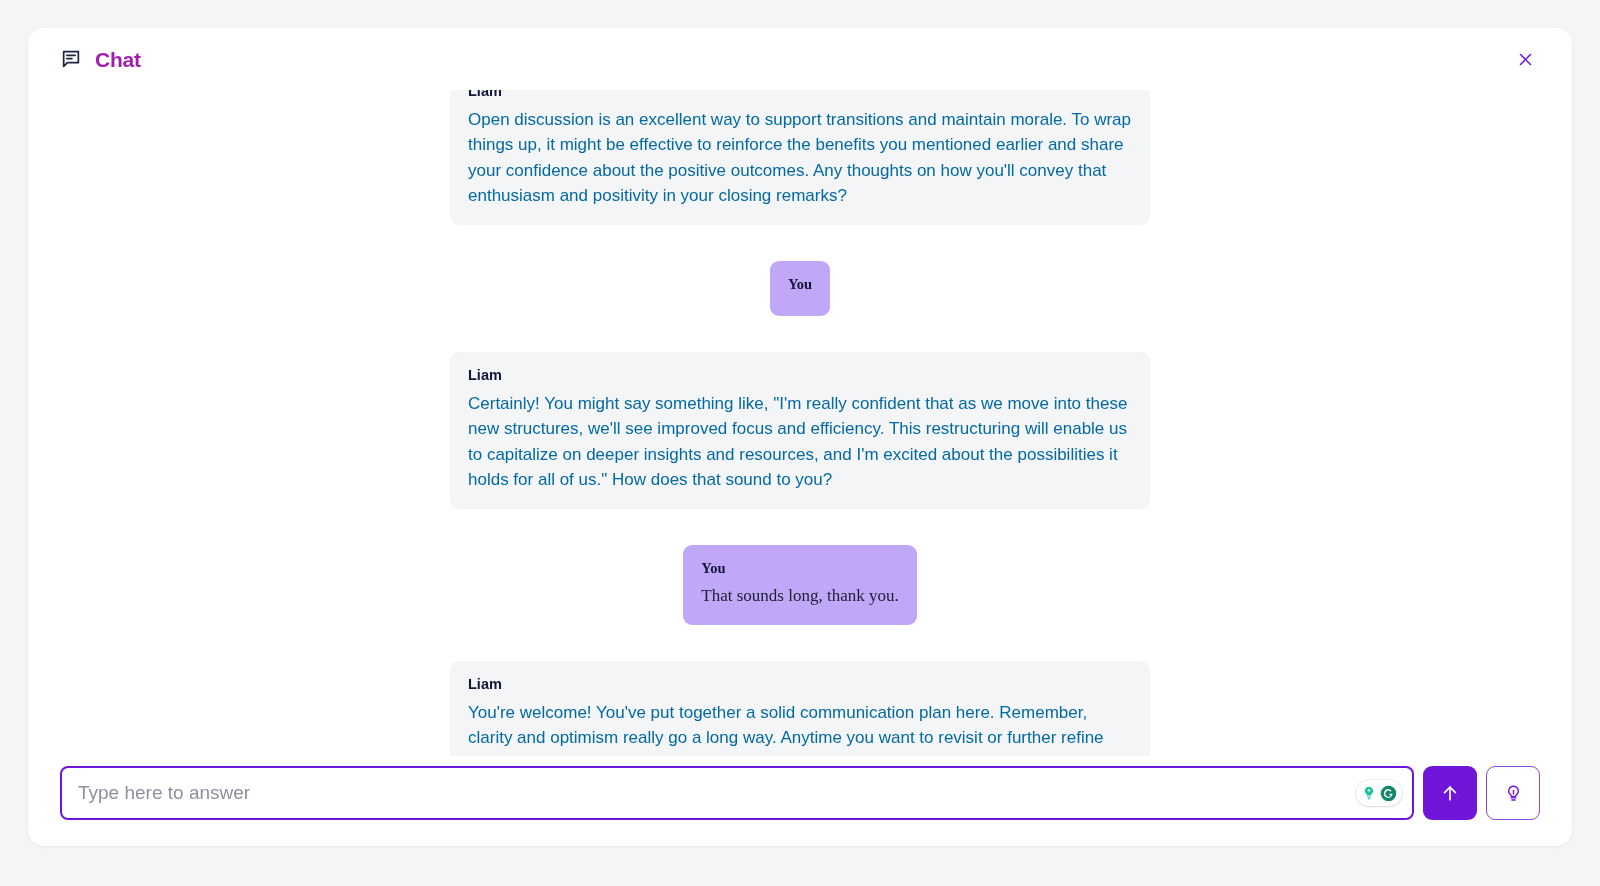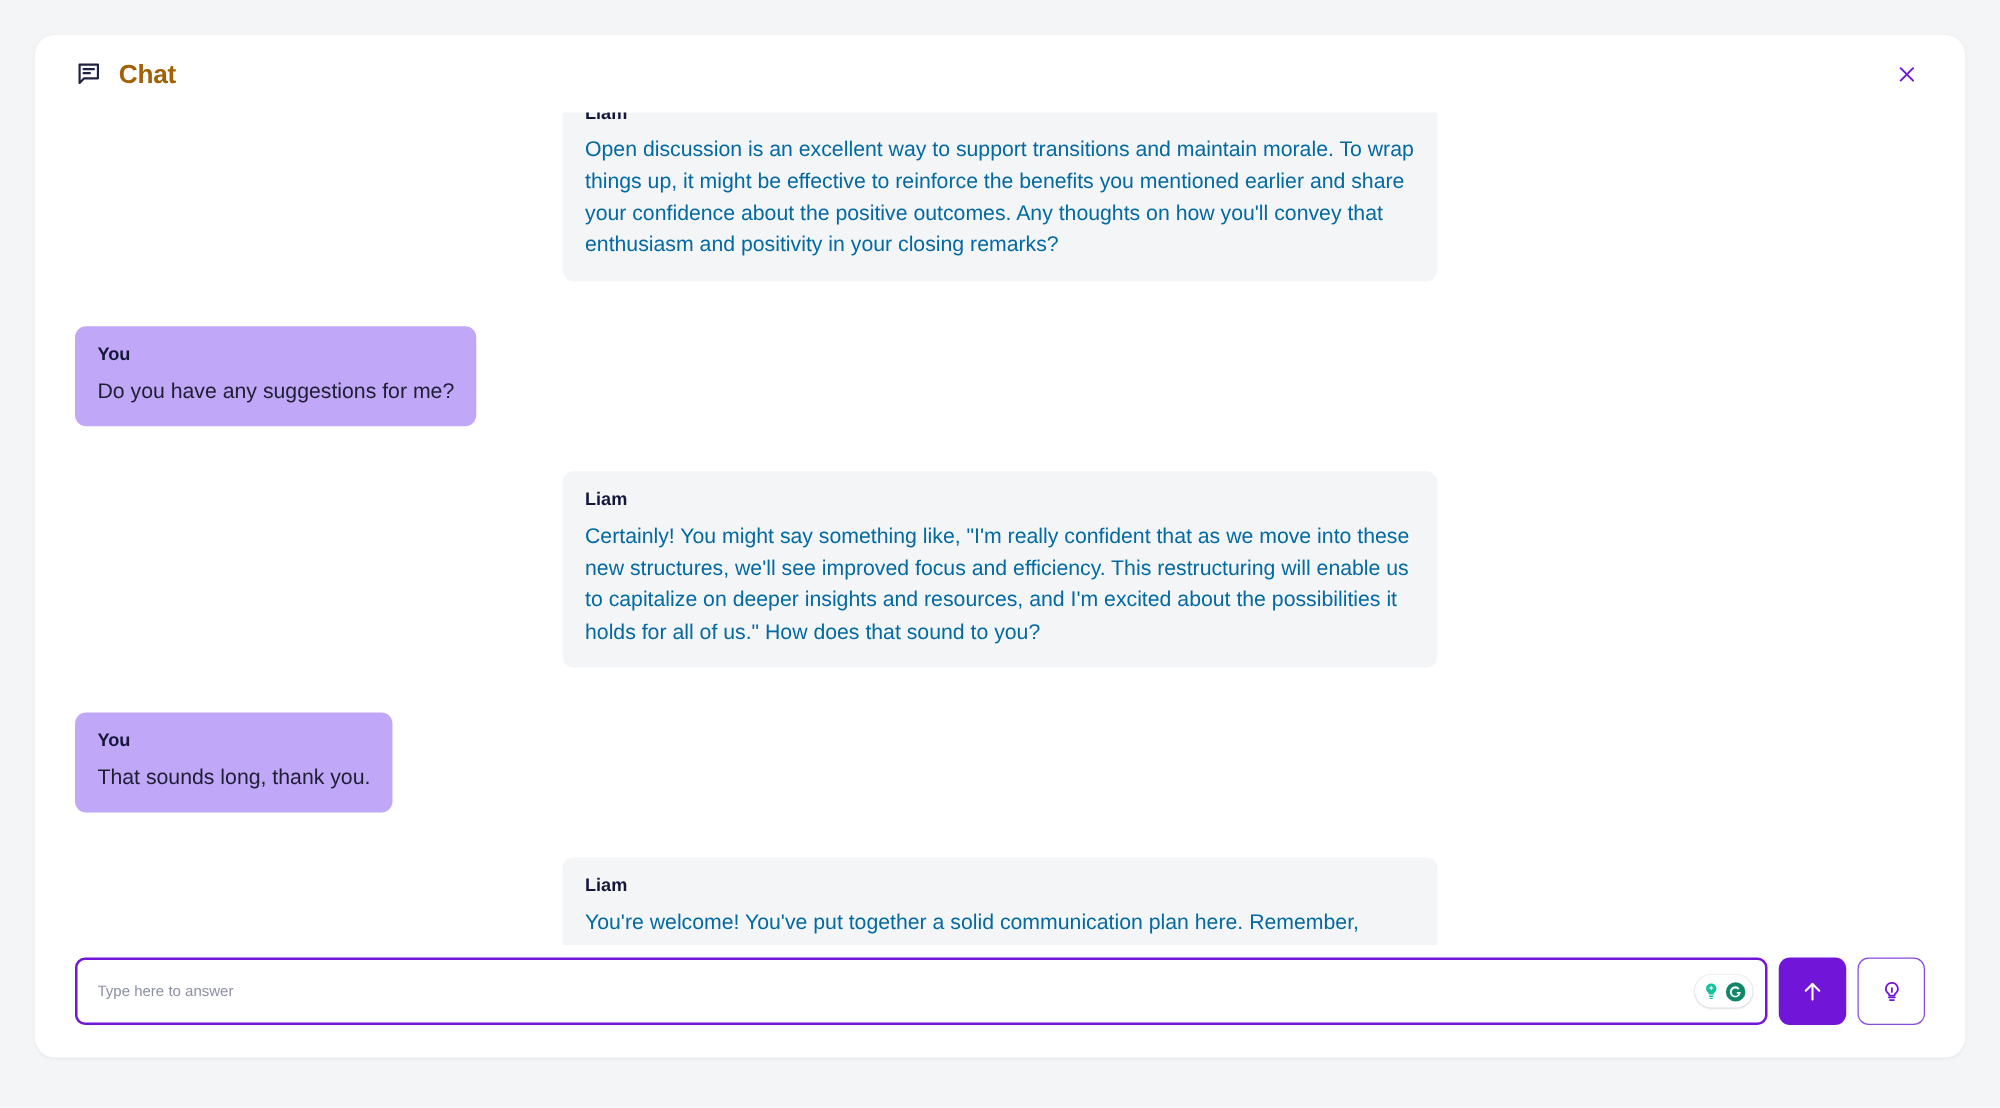--- a/index.html
+++ b/index.html
@@ -50,21 +50,21 @@
     width: 22px;
     height: 22px;
     display: block;
     color: #1f2340;
     flex: 0 0 auto;
   }
 
   .chat-title {
     font-size: 21px;
     font-weight: bold;
-    color: #a16207;
+    color: #a21caf;
     letter-spacing: -0.2px;
     line-height: 1;
   }
 
   .close-button {
     position: absolute;
     right: 34px;
     top: 50%;
     transform: translateY(-50%);
     width: 26px;
@@ -94,21 +94,21 @@
     top: -22px;
     display: flex;
     flex-direction: column;
   }
 
   .msg-row {
     display: flex;
     margin-bottom: 36px;
   }
   .msg-row.assistant { justify-content: center; }
-  .msg-row.user { justify-content: flex-start; }
+  .msg-row.user { justify-content: center; font-family: Liberation Serif, serif; }
 
   .bubble {
     border-radius: 9px;
     padding: 14px 18px 16px 18px;
     max-width: 700px;
   }
 
   .bubble.assistant {
     background: #f4f5f7;
     color: #262a45;
@@ -157,21 +157,21 @@
     padding: 0 90px 0 16px;
   }
 
   .text-input {
     width: 100%;
     height: 100%;
     border: none;
     outline: none;
     background: transparent;
     font-family: "Liberation Sans", sans-serif;
-    font-size: 12px;
+    font-size: 19px;
     color: #b91c1c;
     caret-color: #2b2f4a;
   }
   .text-input::placeholder { color: #8c8fa3; }
 
   .grammarly-badge {
     position: absolute;
     right: 10px;
     top: 50%;
     transform: translateY(-50%);
@@ -247,21 +247,20 @@
       <div class="msg-row assistant">
         <div class="bubble assistant">
           <div class="msg-author">Liam</div>
           <div class="msg-text">Open discussion is an excellent way to support transitions and maintain morale. To wrap things up, it might be effective to reinforce the benefits you mentioned earlier and share your confidence about the positive outcomes. Any thoughts on how you'll convey that enthusiasm and positivity in your closing remarks?</div>
         </div>
       </div>
 
       <div class="msg-row user">
         <div class="bubble user">
           <div class="msg-author">You</div>
-          <div class="msg-text">Do you have any suggestions for me?</div>
         </div>
       </div>
 
       <div class="msg-row assistant">
         <div class="bubble assistant">
           <div class="msg-author">Liam</div>
           <div class="msg-text">Certainly! You might say something like, "I'm really confident that as we move into these new structures, we'll see improved focus and efficiency. This restructuring will enable us to capitalize on deeper insights and resources, and I'm excited about the possibilities it holds for all of us." How does that sound to you?</div>
         </div>
       </div>
 

